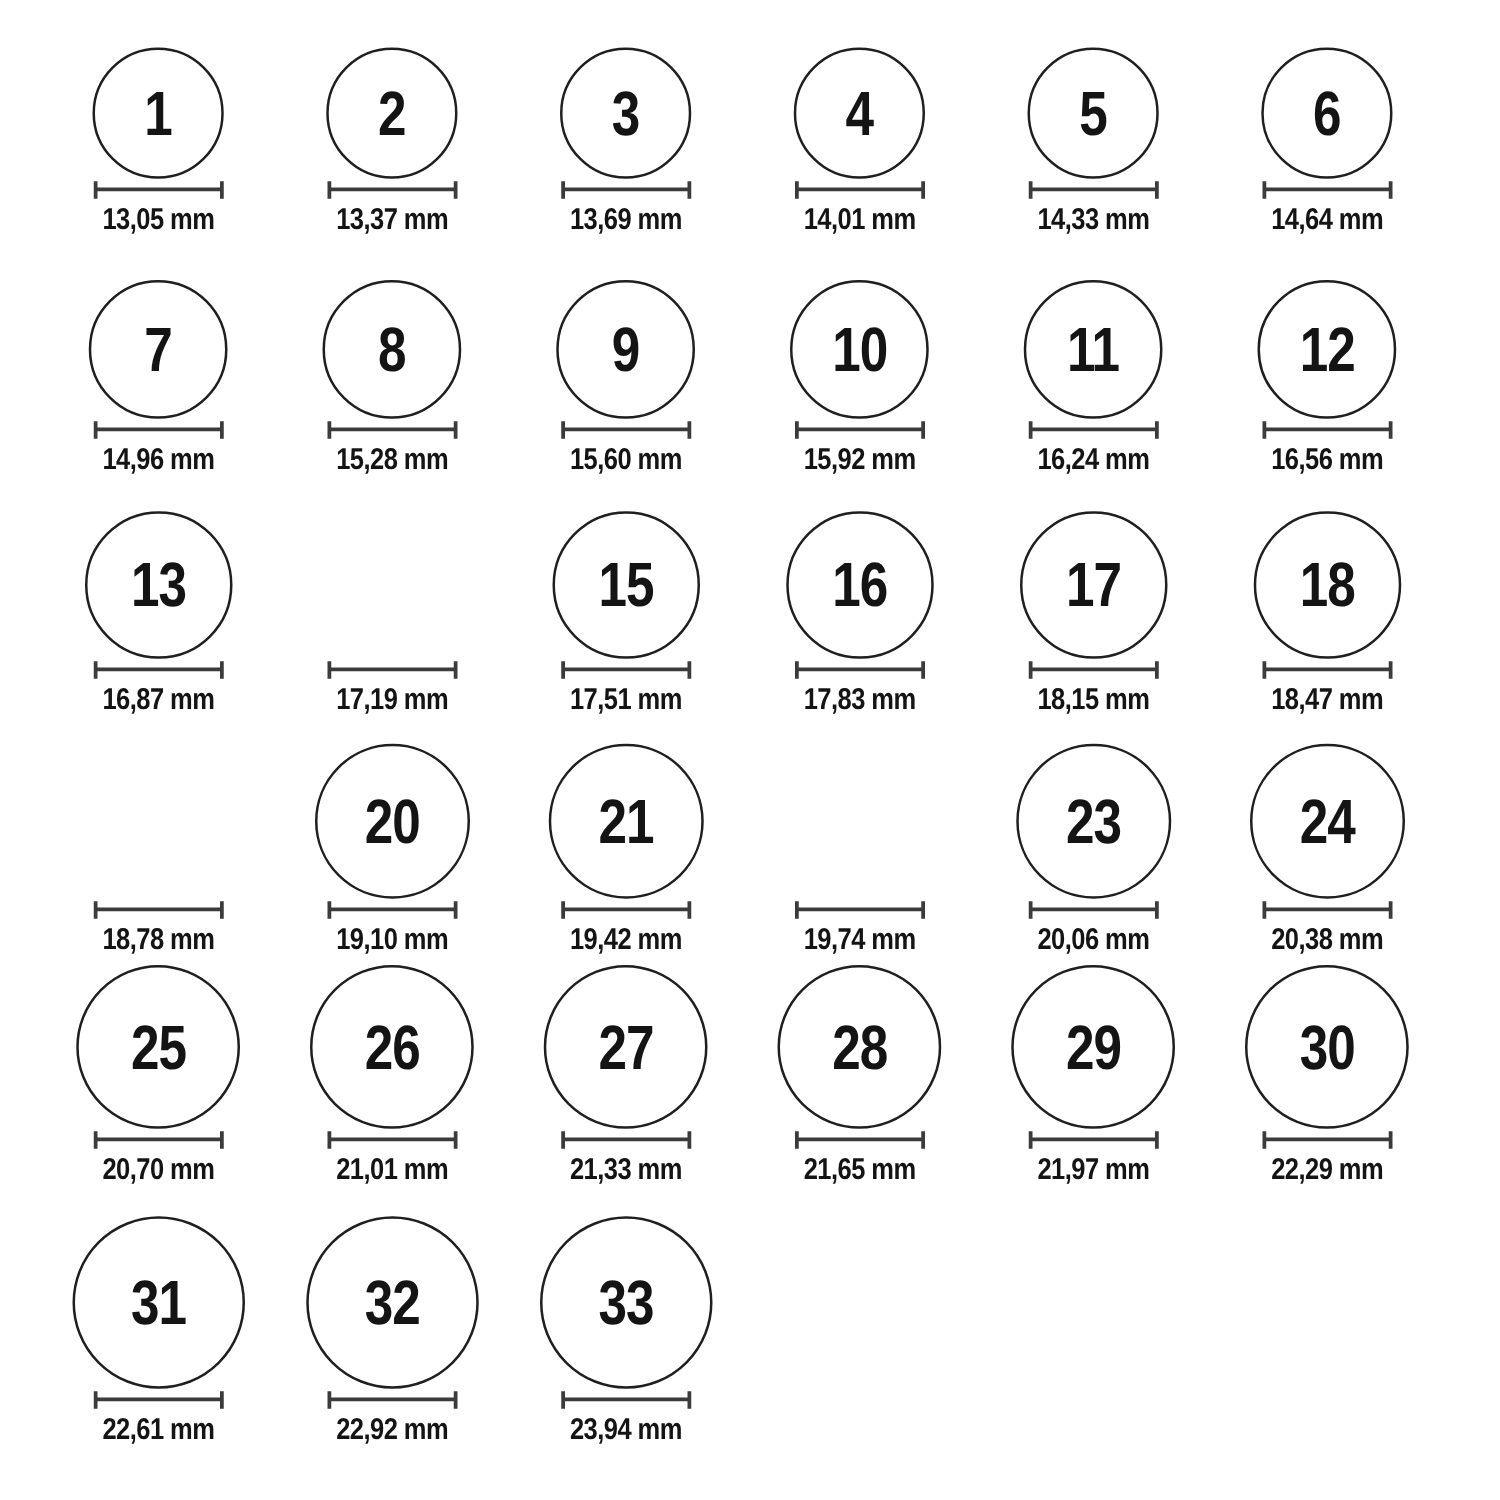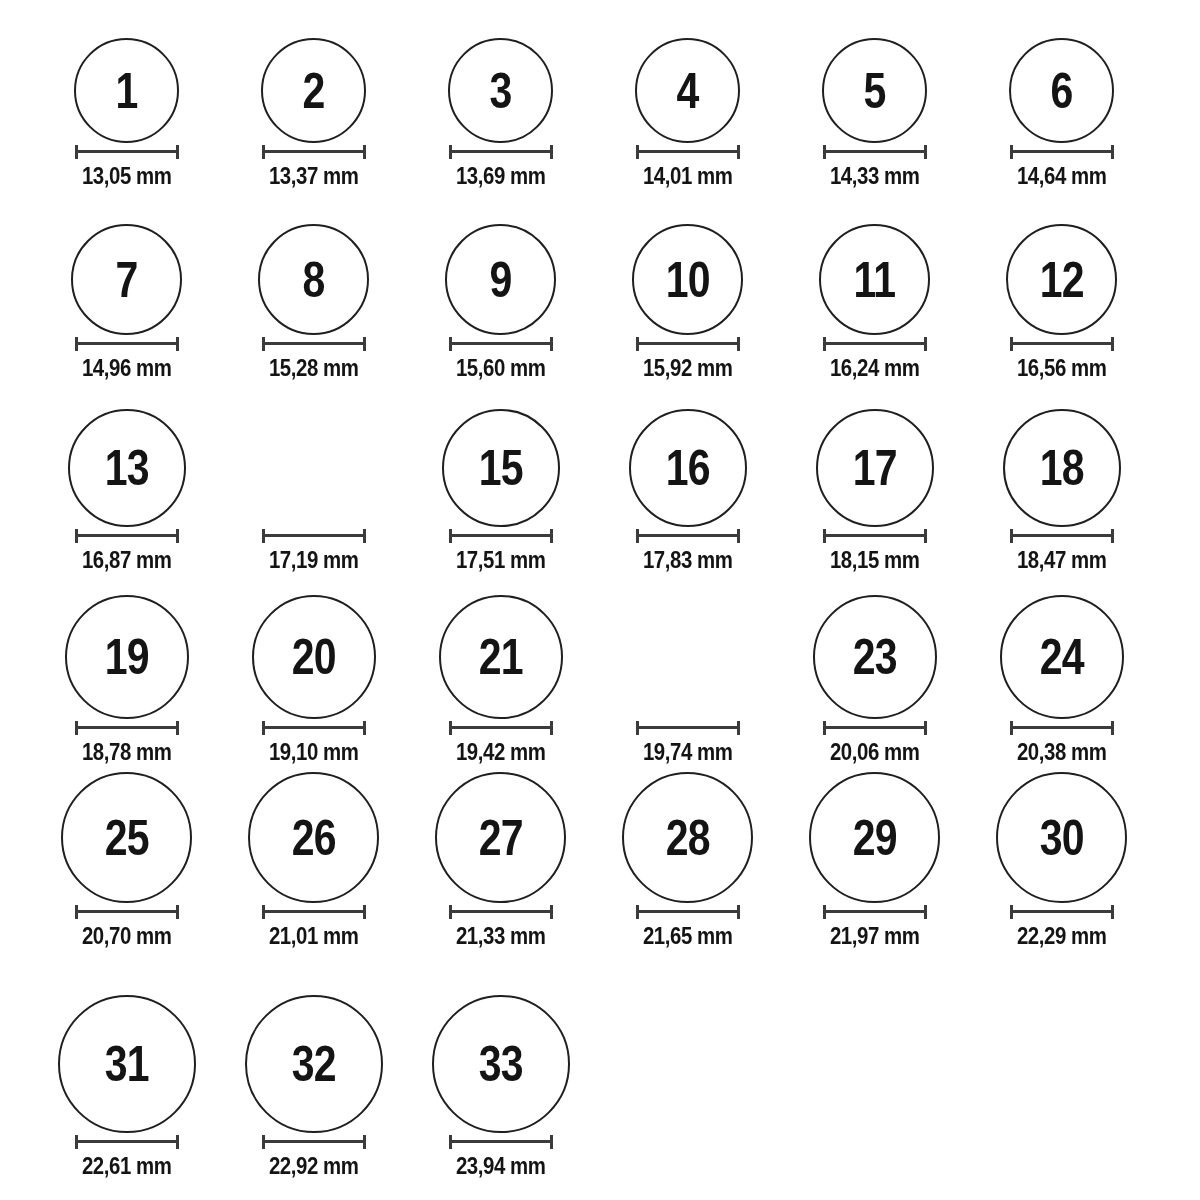--- a/index.html
+++ b/index.html
@@ -20,21 +20,21 @@
     box-sizing: border-box;
   }
   .cell {
     width: 187px; height: 100%;
     display: flex; flex-direction: column;
     align-items: center; justify-content: flex-end;
     padding-bottom: 2px;
     box-sizing: border-box;
     flex: none;
   }
-  .row.last .cell { padding-bottom: 22px; }
+  .row.last .cell { padding-bottom: 44px; }
   .circle {
     border: 2.5px solid #1f1f1f;
     border-radius: 50%;
     background: #ffffff;
     display: flex; align-items: center; justify-content: center;
     margin-bottom: 2px;
     box-sizing: border-box;
     flex: none;
   }
   .num {
@@ -271,23 +271,20 @@
     <div class="measure">
       <span class="tick l"></span>
       <span class="bar"></span>
       <span class="tick r"></span>
     </div>
     <div class="label">18,47 mm</div>
   </div>
     </div>
     <div class="row" style="height: 192px;">
       <div class="cell">
-    <div class="circle" style="width: 124px; height: 124px;">
-      <span class="num">19</span>
-    </div>
     <div class="measure">
       <span class="tick l"></span>
       <span class="bar"></span>
       <span class="tick r"></span>
     </div>
     <div class="label">18,78 mm</div>
   </div>
       <div class="cell">
     <div class="circle" style="width: 124px; height: 124px;">
       <span class="num">20</span>

